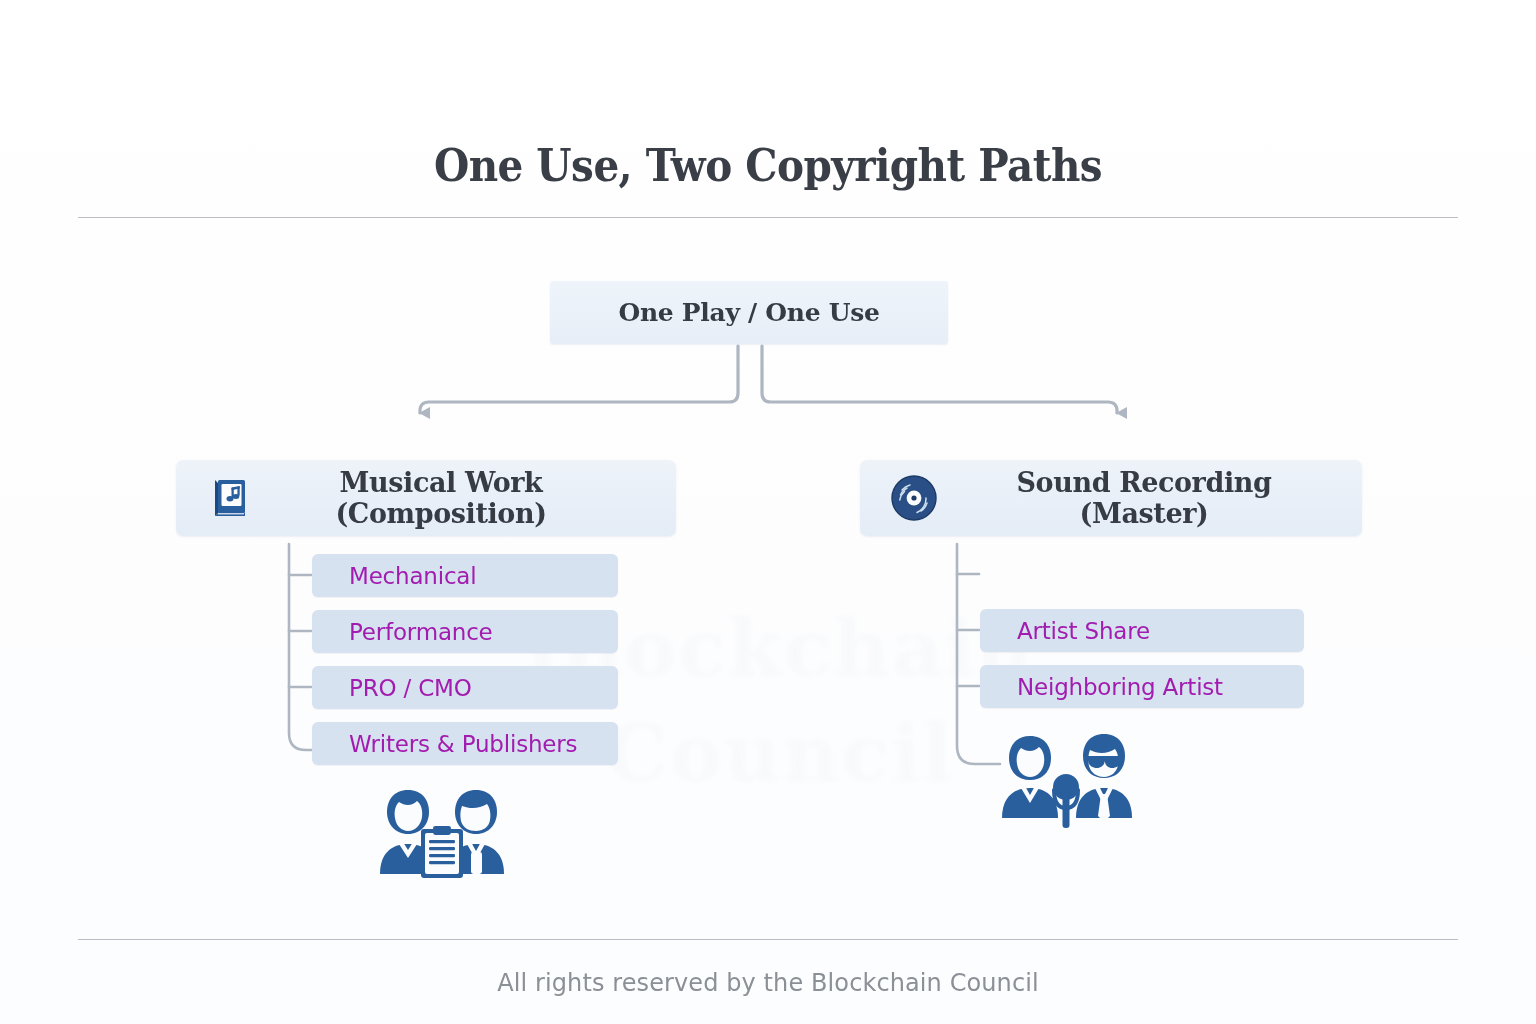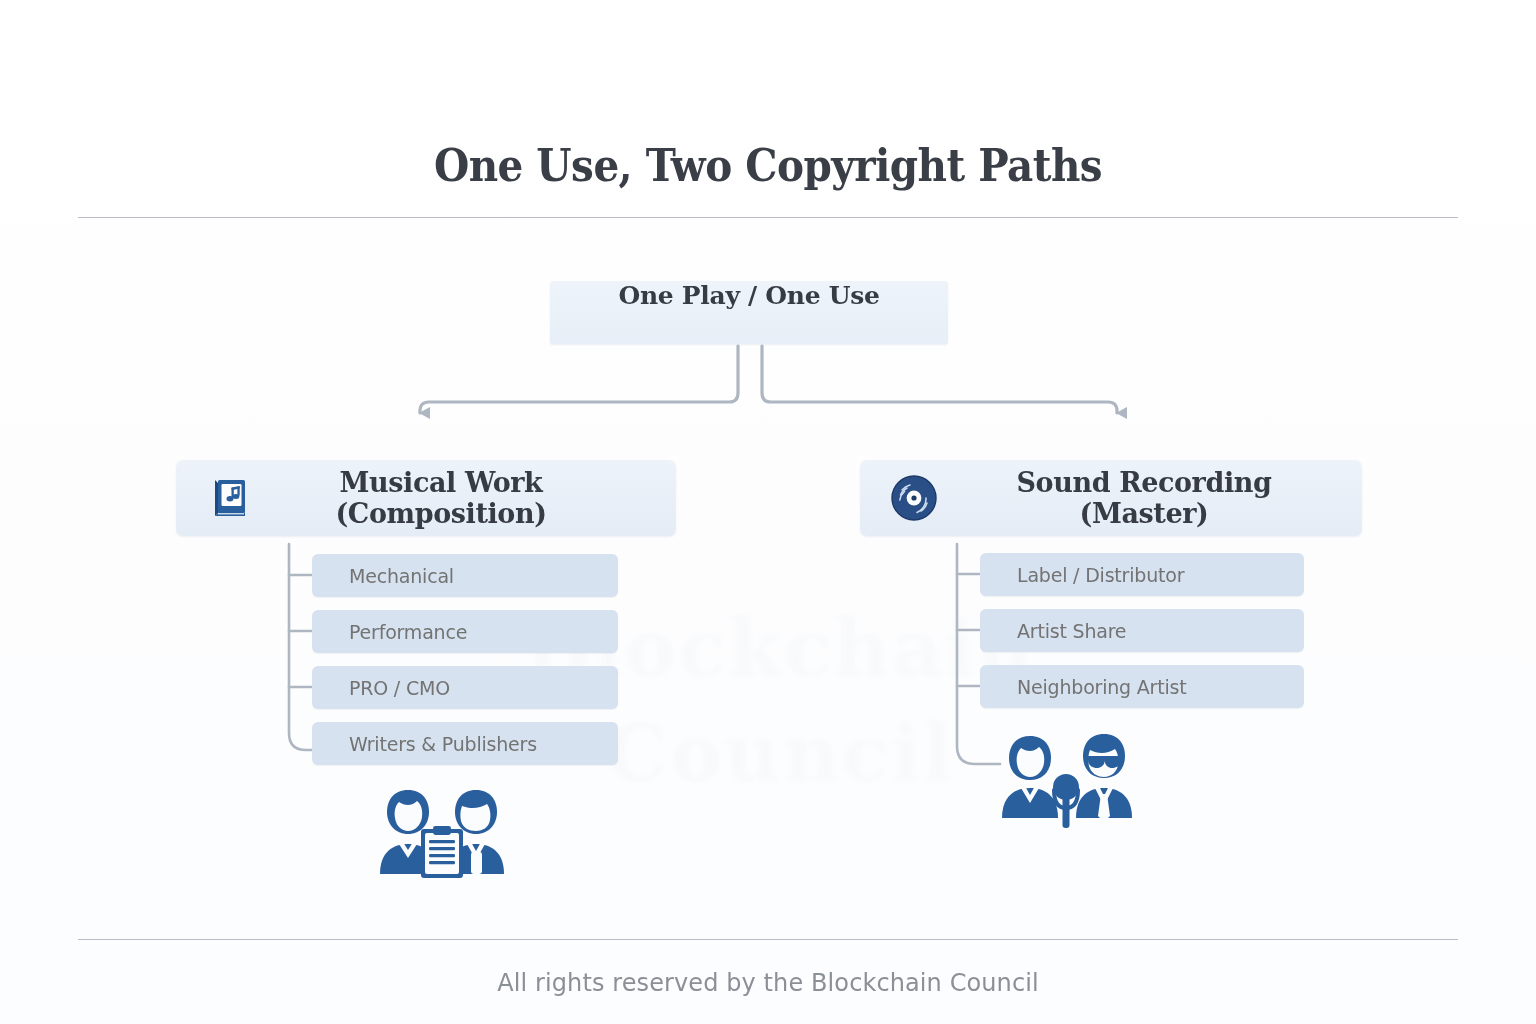--- a/index.html
+++ b/index.html
@@ -86,20 +86,21 @@
   .root-node {
     position: absolute;
     left: 550px;
     top: 245px;
     width: 398px;
     height: 63px;
     border-radius: 3px;
     background: linear-gradient(180deg, #eef4fa 0%, #e7eef7 100%);
     box-shadow: 0 1px 2px rgba(120,135,160,0.14);
     display: flex;
+    align-items: center;
     justify-content: center;
   }
   .root-node-label {
     font-family: "DejaVu Serif", serif;
     font-size: 25px;
     font-weight: 700;
     color: #363b44;
     letter-spacing: -0.3px;
   }
 
@@ -143,22 +144,22 @@
     height: 43px;
     border-radius: 6px;
     background: #d6e2ef;
     display: flex;
     align-items: center;
     box-shadow: 0 1px 1px rgba(120,140,165,0.10);
   }
   .pill span {
     padding-left: 37px;
     font-family: "DejaVu Sans", sans-serif;
-    font-size: 19px;
-    color: #737373;
+    font-size: 23px;
+    color: #a21caf;
     letter-spacing: -0.2px;
   }
   .pill-left  { left: 312px; width: 306px; }
   .pill-right { left: 980px; width: 324px; }
 
   
   #wires {
     position: absolute;
     left: 0;
     top: 0;
@@ -254,23 +255,20 @@
   <div class="pill pill-left" style="top:574px">
     <span>Performance</span>
   </div>
   <div class="pill pill-left" style="top:630px">
     <span>PRO / CMO</span>
   </div>
   <div class="pill pill-left" style="top:686px">
     <span>Writers &amp; Publishers</span>
   </div>
 
-  <div class="pill pill-right" style="top:517px">
-    <span>Label / Distributor</span>
-  </div>
   <div class="pill pill-right" style="top:573px">
     <span>Artist Share</span>
   </div>
   <div class="pill pill-right" style="top:629px">
     <span>Neighboring Artist</span>
   </div>
 
   <div class="people-icon people-left">
     <svg width="152" height="96" viewBox="0 0 152 96">
       <g fill="#2a5f9e">

